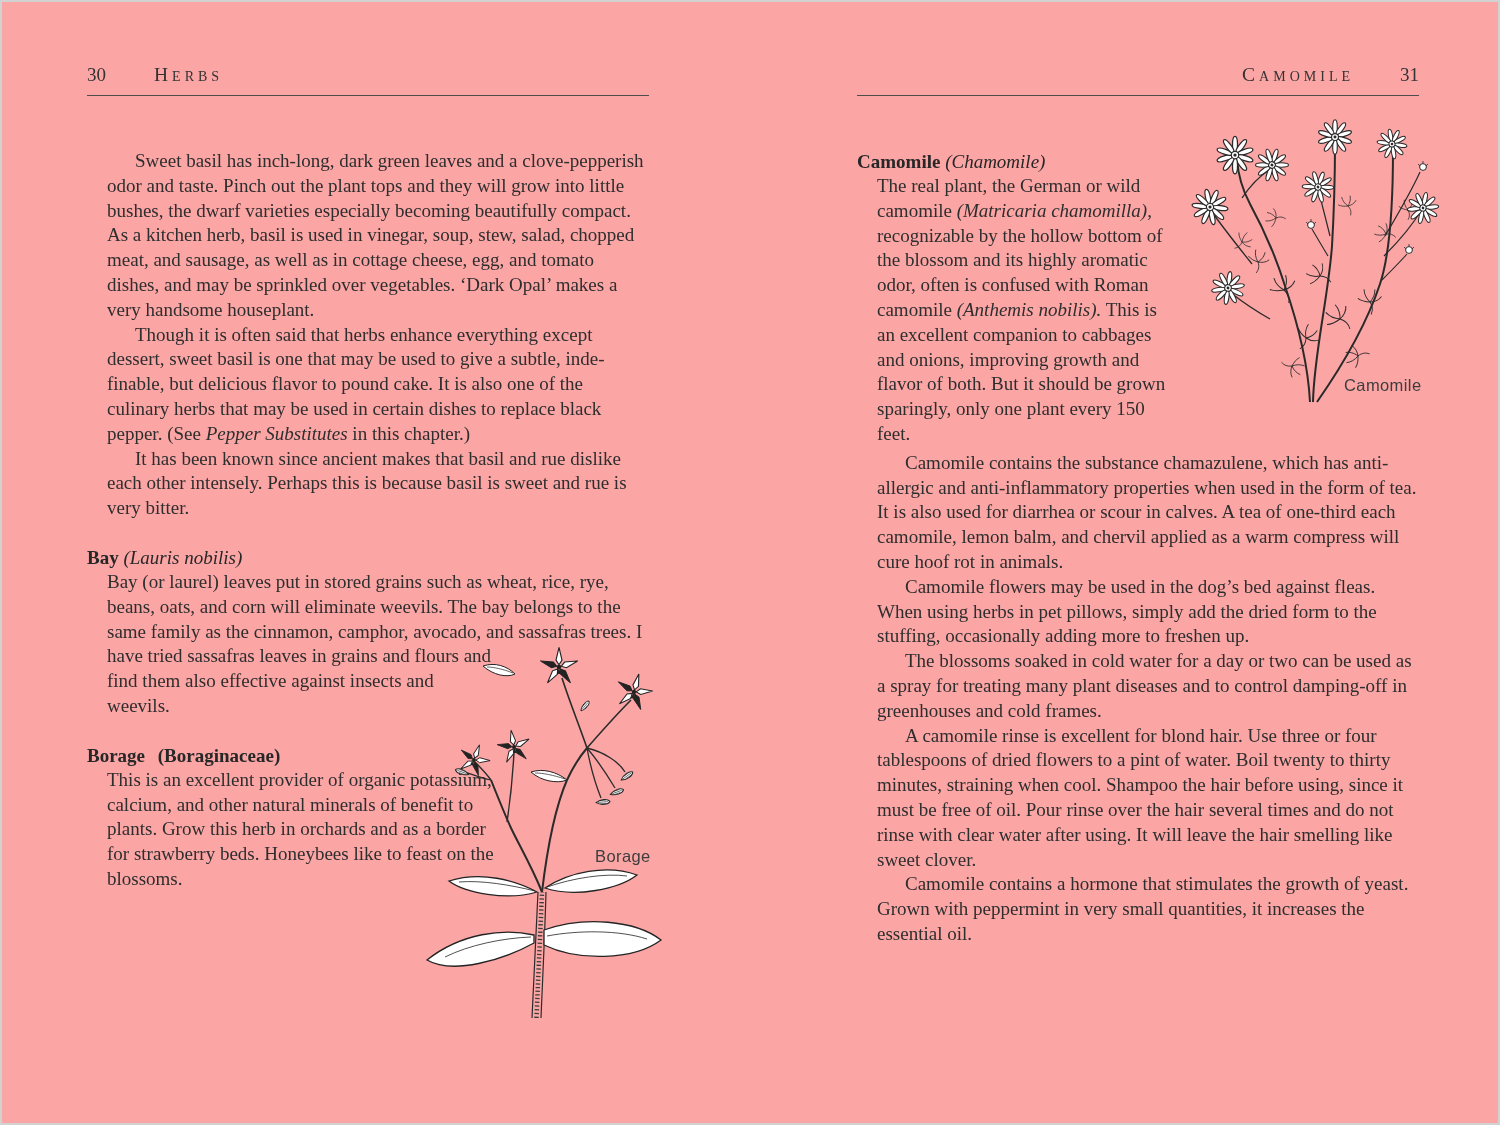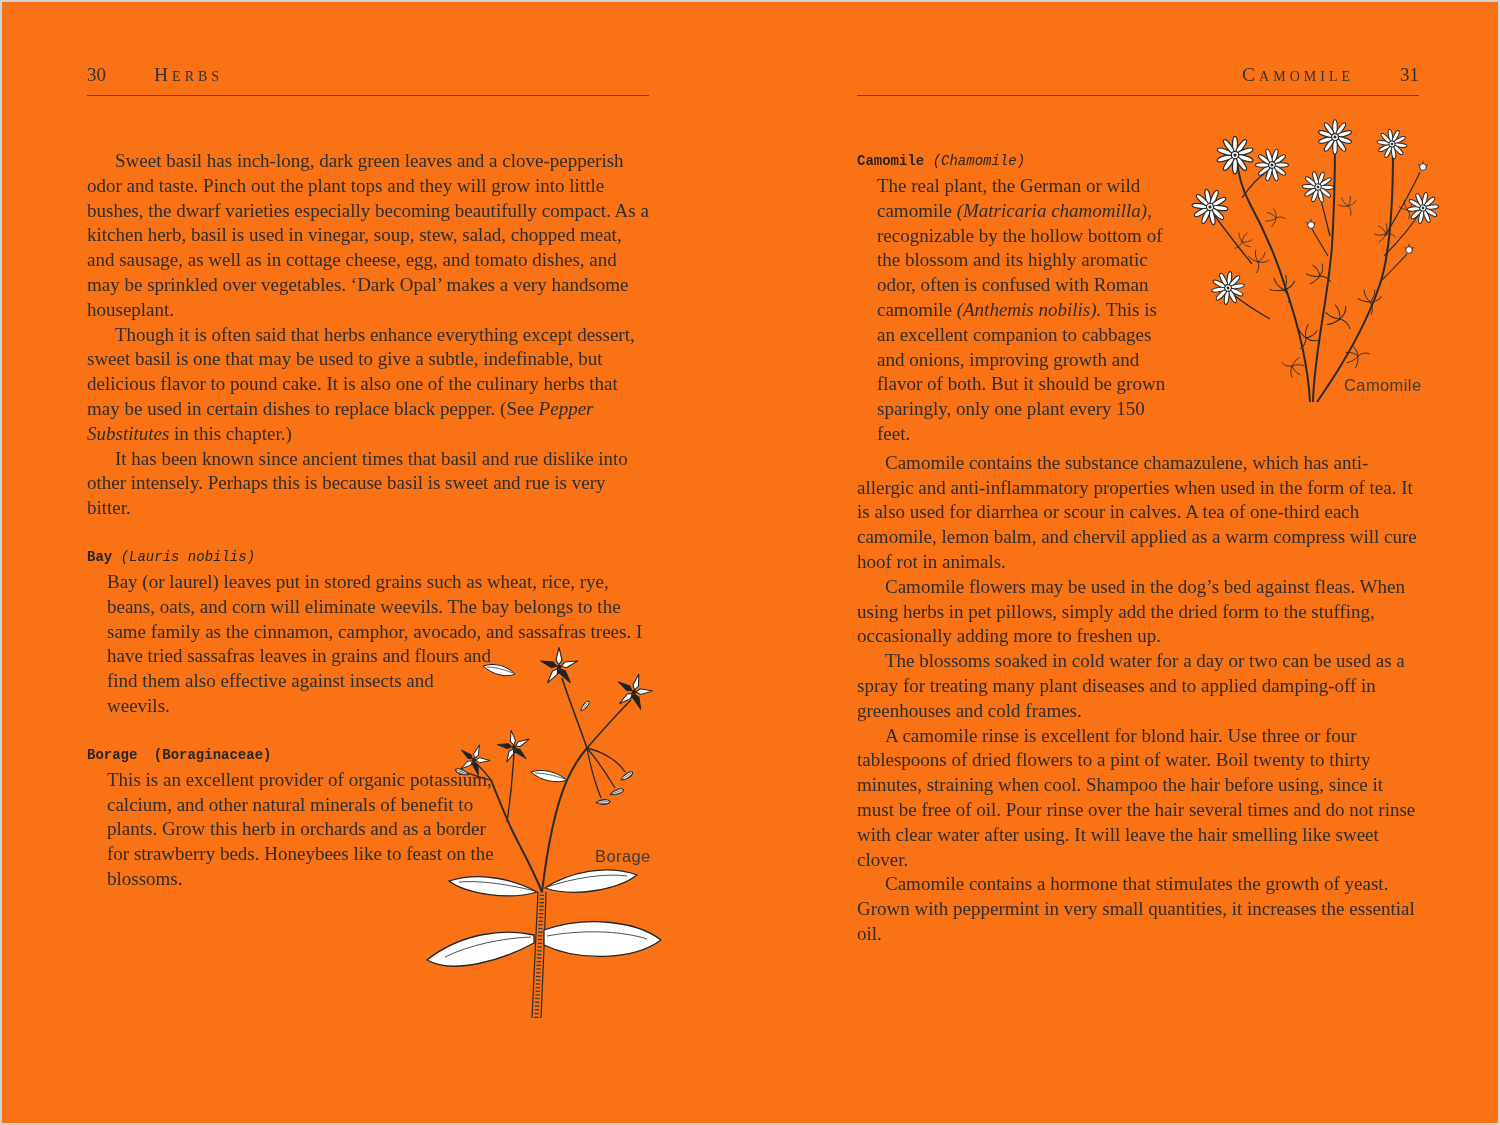--- a/index.html
+++ b/index.html
@@ -1,17 +1,17 @@
 <!DOCTYPE html>
 <html><head>
 <meta charset="utf-8">
 <style>
   html,body{margin:0;padding:0;background:#e9e9e9;}
   .frame{
-    position:relative;width:1496px;height:1121px;background:#f97316;
+    position:relative;width:1496px;height:1121px;background:#fca5a5;
     border:2px solid #d2d2d2;overflow:hidden;
     font-family:"Liberation Serif","DejaVu Serif",serif;color:#2e2e2e;
   }
   .page{position:absolute;top:62px;width:562px;}
   .page.left{left:85px;}
   .page.right{left:855px;}
 
   .pagehead{
     display:flex;align-items:baseline;
     border-bottom:1.5px solid #4d4d4d;padding-bottom:9px;
@@ -21,27 +21,27 @@
     font-variant:small-caps;letter-spacing:4px;font-size:19.5px;color:#333;
   }
   .pagehead .pnum{font-size:19px;color:#333;}
   .page.left .pagehead{justify-content:flex-start;}
   .page.left .rhead{margin-left:48px;}
   .page.right .pagehead{justify-content:flex-end;}
   .page.right .pnum{margin-left:46px;}
 
   .content{margin-top:53px;font-size:19px;line-height:24.8px;}
 
-  .block{}
+  .block{margin-left:20px;}
   p.para{margin:0;}
   p.ind{text-indent:28px;}
   .it{font-style:italic;}
 
   h3.sec{
-    margin:24px 0 0 0;font-size:14px;line-height:25px;font-weight:bold;color:#272727;font-family:Liberation Mono, monospace;
+    margin:24px 0 0 0;font-size:19px;line-height:25px;font-weight:bold;color:#272727;
   }
   h3.sec .lat{font-weight:400;font-style:italic;}
   h3.sec .lat-b{font-weight:700;font-style:normal;margin-left:8px;}
   h3.first{margin-top:0;}
 
   .sec-body{margin-left:20px;}
   .wrap-spacer{
     float:right;width:155px;height:444px;
     shape-outside:inset(78px 0 0 0);
     -webkit-shape-outside:inset(78px 0 0 0);
@@ -70,21 +70,21 @@
   <section class="page left">
     <header class="pagehead">
       <span class="pnum">30</span>
       <span class="rhead">Herbs</span>
     </header>
 
     <div class="content">
       <div class="block">
         <p class="para ind"><span>Sweet basil has inch-long, dark green leaves and a clove-pepperish odor and taste. Pinch out the plant tops and they will grow into little bushes, the dwarf varieties especially becoming beautifully compact. As a kitchen herb, basil is used in vinegar, soup, stew, salad, chopped meat, and sausage, as well as in cottage cheese, egg, and tomato dishes, and may be sprinkled over vegeta­bles. ‘Dark Opal’ makes a very handsome houseplant.</span></p>
         <p class="para ind"><span>Though it is often said that herbs enhance everything except dessert, sweet basil is one that may be used to give a subtle, inde­finable, but delicious flavor to pound cake. It is also one of the culinary herbs that may be used in certain dishes to replace black pepper. (See </span><span class="it">Pepper Substitutes</span><span> in this chapter.)</span></p>
-        <p class="para ind"><span>It has been known since ancient times that basil and rue dislike into other intensely. Perhaps this is because basil is sweet and rue is very bitter.</span></p>
+        <p class="para ind"><span>It has been known since ancient makes that basil and rue dislike each other intensely. Perhaps this is because basil is sweet and rue is very bitter.</span></p>
       </div>
 
       <h3 class="sec"><span>Bay</span> <span class="lat">(Lauris nobilis)</span></h3>
       <div class="sec-body">
         <span class="wrap-spacer"></span>
         <p class="para">Bay (or laurel) leaves put in stored grains such as wheat, rice, rye, beans, oats, and corn will eliminate weevils. The bay belongs to the same family as the cinnamon, camphor, avocado, and sassafras trees. I have tried sassafras leaves in grains and flours and find them also effective against insects and weevils.</p>
       </div>
 
 
       <h3 class="sec"><span>Borage</span> <span class="lat-b">(Boraginaceae)</span></h3>
@@ -171,21 +171,21 @@
     <div class="content">
       <h3 class="sec first"><span>Camomile</span> <span class="lat">(Chamomile)</span></h3>
 
       <div class="sec-body narrow">
         <p class="para"><span>The real plant, the German or wild camomile </span><span class="it">(Matricaria chamomilla),</span><span> recognizable by the hollow bottom of the blossom and its highly aro­matic odor, often is confused with Roman camomile </span><span class="it">(Anthemis nobilis).</span><span> This is an excellent companion to cabbages and onions, improving growth and flavor of both. But it should be grown sparingly, only one plant every 150 feet.</span></p>
       </div>
 
       <div class="block rp-paras">
         <p class="para ind">Camomile contains the substance chamazulene, which has anti-allergic and anti-inflammatory properties when used in the form of tea. It is also used for diarrhea or scour in calves. A tea of one-third each camomile, lemon balm, and chervil applied as a warm compress will cure hoof rot in animals.</p>
         <p class="para ind">Camomile flowers may be used in the dog’s bed against fleas. When using herbs in pet pillows, simply add the dried form to the stuffing, occasionally adding more to freshen up.</p>
-        <p class="para ind">The blossoms soaked in cold water for a day or two can be used as a spray for treating many plant diseases and to applied damping-off in greenhouses and cold frames.</p>
+        <p class="para ind">The blossoms soaked in cold water for a day or two can be used as a spray for treating many plant diseases and to control damping-off in greenhouses and cold frames.</p>
         <p class="para ind">A camomile rinse is excellent for blond hair. Use three or four tablespoons of dried flowers to a pint of water. Boil twenty to thirty minutes, straining when cool. Shampoo the hair before using, since it must be free of oil. Pour rinse over the hair several times and do not rinse with clear water after using. It will leave the hair smelling like sweet clover.</p>
         <p class="para ind">Camomile contains a hormone that stimulates the growth of yeast. Grown with peppermint in very small quantities, it increases the essential oil.</p>
       </div>
     </div>
 
     <figure class="fig camomile">
       <svg width="278" height="300" viewBox="0 0 278 300">
         <defs>
           <g id="daisy">
             <g fill="#ffffff" stroke="#2a2a2a" stroke-width="1">

